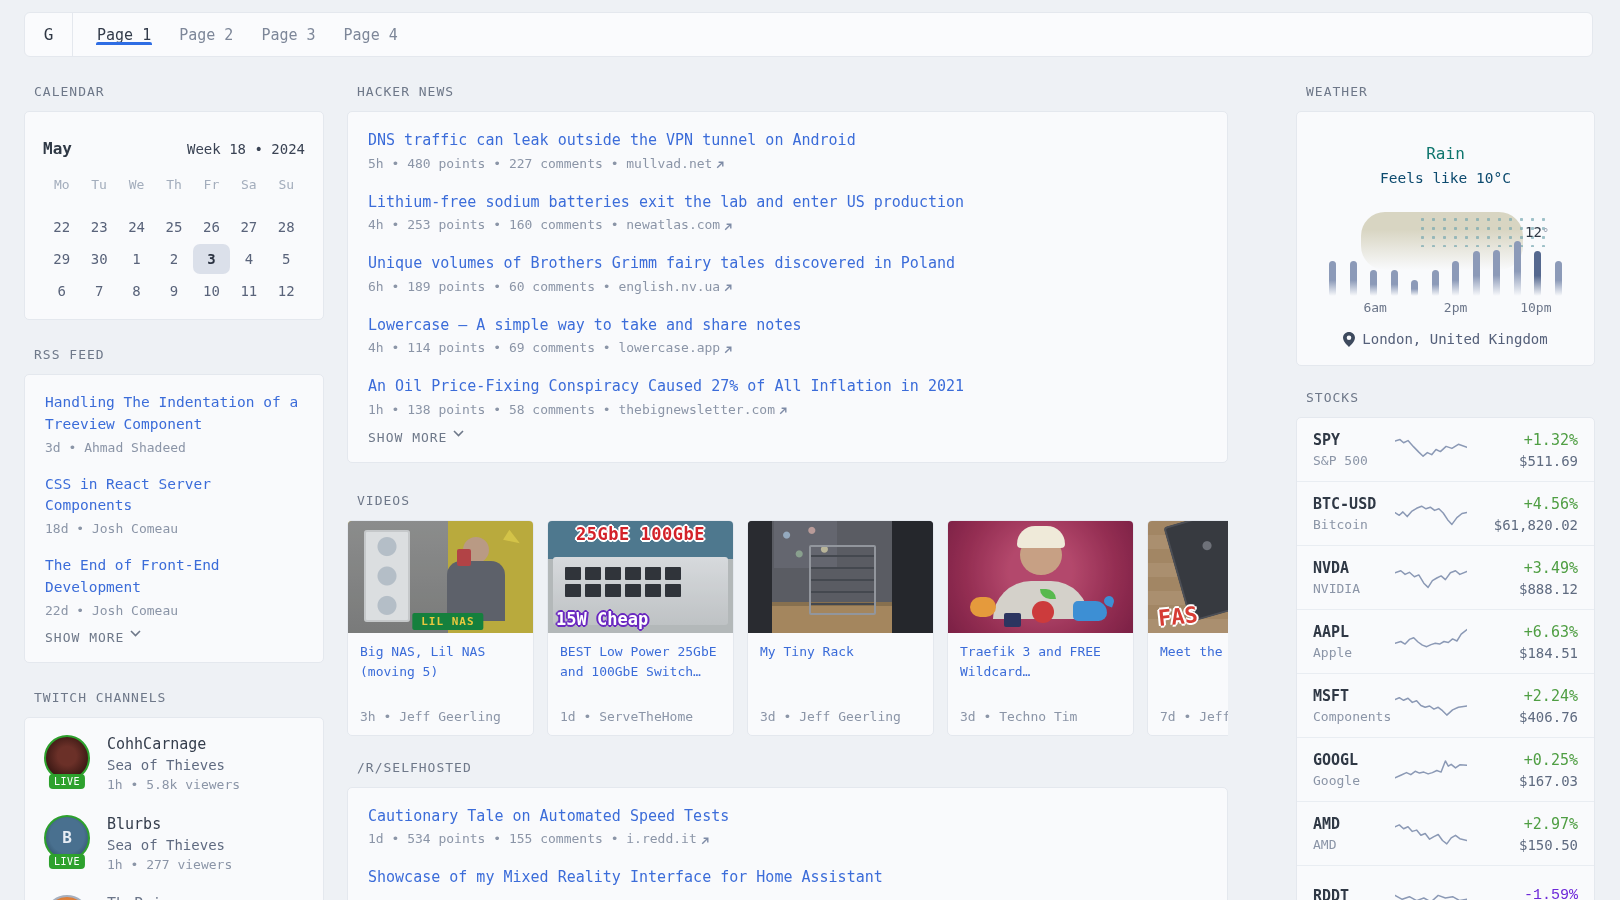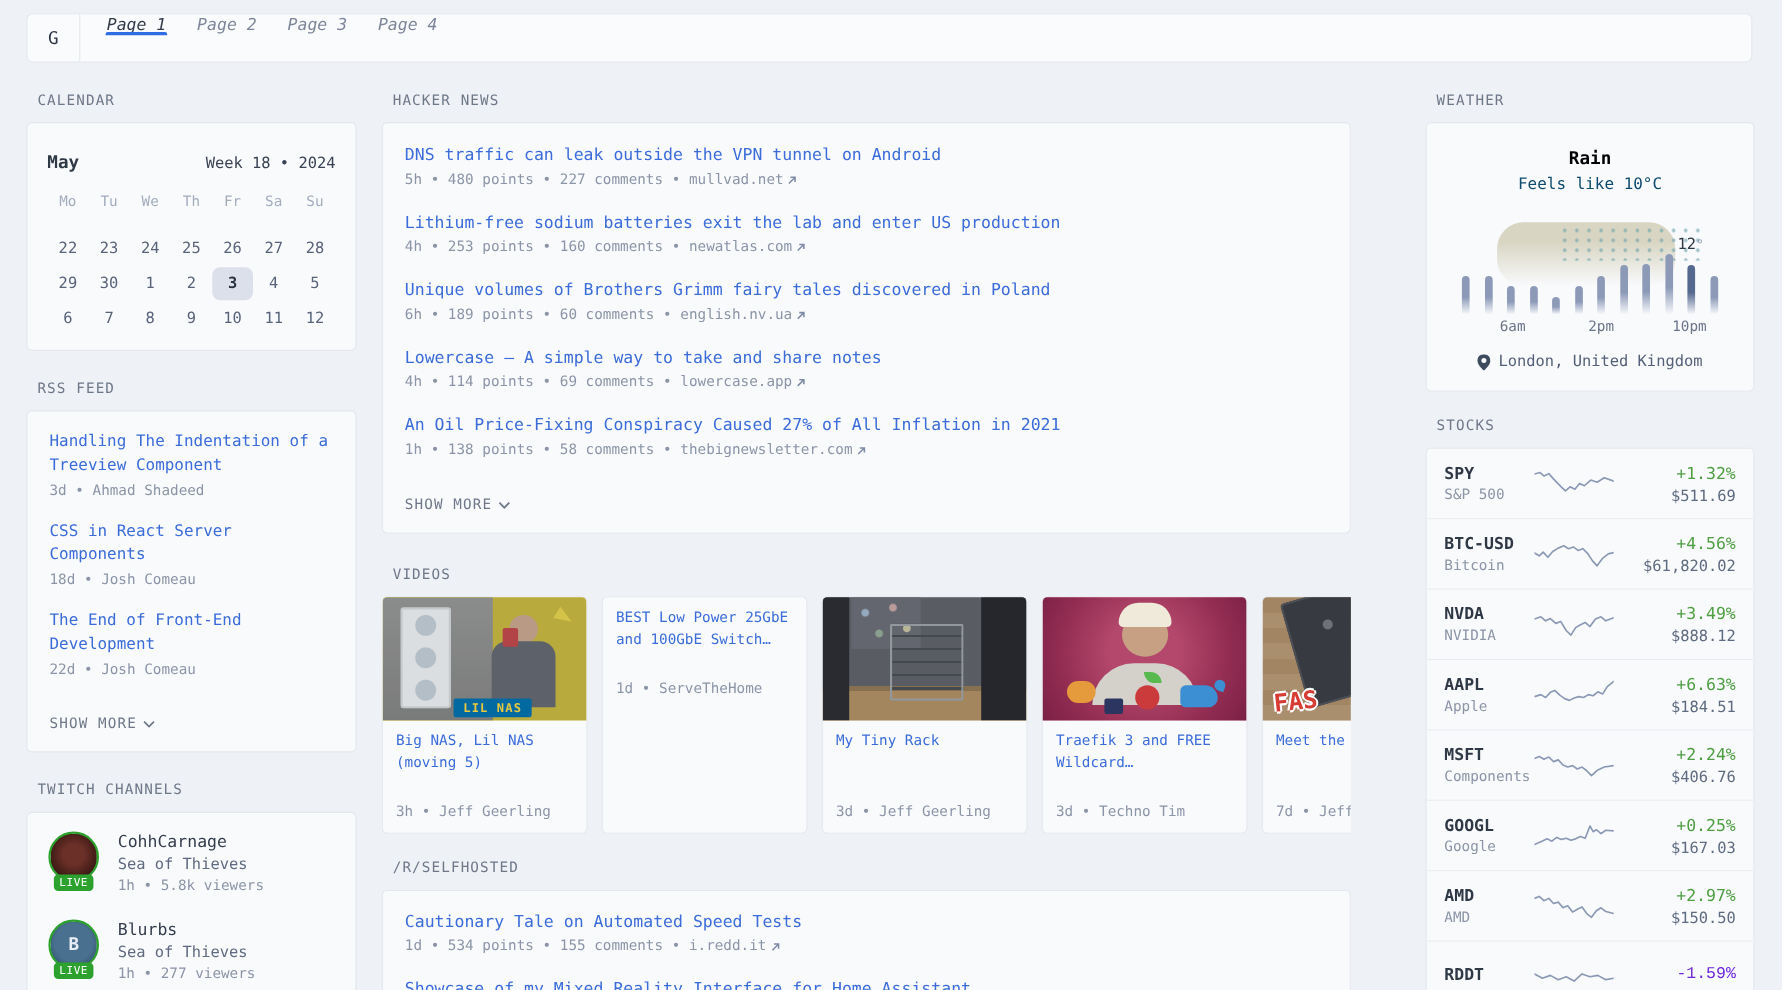--- a/index.html
+++ b/index.html
@@ -8,36 +8,36 @@
     background:#eef1f5;color:#2f3845;
     font-family:"DejaVu Sans Mono","Liberation Mono",monospace;
     -webkit-font-smoothing:antialiased;
   }
   
   .header{position:absolute;top:12px;left:24px;width:1569px;height:45px;
     background:#fafbfd;border:1px solid #e4e8ee;border-radius:6px;
     display:flex;align-items:stretch;box-sizing:border-box;}
   .logo{width:47px;display:flex;align-items:center;justify-content:center;
     border-right:1px solid #e4e8ee;font-size:16px;color:#2f3845;}
-  .tabs{display:flex;align-items:flex-start;padding-left:10px;font-style:italic;}
+  .tabs{display:flex;align-items:center;padding-left:10px;}
   .tab{position:relative;display:flex;align-items:center;padding:0 14px;
     font-size:15px;color:#7d8799;cursor:pointer;}
   .tab.active{color:#323b4a;}
   .tab.active::after{content:"";position:absolute;left:13px;right:13px;bottom:-1px;
     height:3px;background:#2e6de4;border-radius:2px 2px 0 0;}
   
   .col{position:absolute;top:84px;}
   .col-left{left:24px;width:300px;}
   .col-mid{left:347px;width:881px;}
   .col-right{left:1296px;width:299px;}
   .widget{margin-bottom:27px;}
   .widget-title{font-size:13px;letter-spacing:1px;color:#6e7889;margin:0 0 12px 10px;}
   .card{background:#f9fafc;border:1px solid #e4e8ee;border-radius:5px;box-sizing:border-box;}
-  .show-more{margin-top:34px;font-size:13px;letter-spacing:1px;color:#6e7889;
-    display:flex;align-items:center;gap:6px;cursor:pointer;}
+  .show-more{margin-top:12px;font-size:13px;letter-spacing:1px;color:#6e7889;
+    display:flex;gap:6px;cursor:pointer;}
   .link{color:#3b6cd9;cursor:pointer;}
   .meta{color:#8b95a7;font-size:13px;}
   .ext-arrow{color:#7e8ba6;display:inline-block;vertical-align:-1px;margin-left:3px;}
   
   .cal-card{padding:15px 18px 13px;}
   .cal-head{display:flex;justify-content:space-between;align-items:baseline;}
   .cal-month{font-size:16px;font-weight:bold;color:#2f3845;}
   .cal-week{font-size:14px;color:#3a4354;margin-top:14px;}
   .cal-grid{display:grid;grid-template-columns:repeat(7,1fr);text-align:center;margin-top:15px;row-gap:2px;}
   .cal-dow{font-size:13px;color:#a3adbc;height:24px;line-height:24px;}
@@ -83,21 +83,21 @@
     border-radius:3px;box-shadow:inset 0 0 0 2px #d7d8d7;
     background-image:radial-gradient(circle at 50% 18%,#c3ccd3 0 9px,transparent 10px),
       radial-gradient(circle at 50% 50%,#c3ccd3 0 9px,transparent 10px),
       radial-gradient(circle at 50% 82%,#c3ccd3 0 9px,transparent 10px);}
   .t1-head{position:absolute;right:44px;top:16px;width:26px;height:26px;border-radius:50%;background:#c9a184;}
   .t1-body{position:absolute;right:28px;top:40px;width:58px;height:60px;border-radius:14px 14px 0 0;background:#5b5e65;}
   .t1-mug{position:absolute;right:62px;top:28px;width:14px;height:17px;background:#c03a3a;border-radius:2px;}
   .t1-arrow{position:absolute;right:12px;top:12px;width:0;height:0;
     border-left:16px solid #e8d23c;border-top:6px solid transparent;border-bottom:6px solid transparent;
     transform:rotate(32deg);}
-  .t1-banner{position:absolute;left:54%;transform:translateX(-50%);bottom:3px;background:#0369a1;
+  .t1-banner{position:absolute;left:54%;transform:translateX(-50%);bottom:3px;background:#15803d;
     color:#e9c83e;font-size:11px;font-weight:bold;letter-spacing:1px;padding:2px 9px;
     border-radius:2px;white-space:nowrap;z-index:2;}
   .t2{background:linear-gradient(#49798f 0 34%,#c2c5c3 34%);}
   .t2-panel{position:absolute;left:5px;right:5px;top:36px;bottom:8px;border-radius:3px;
     background:linear-gradient(#eceded,#cfd1d0);}
   .t2-ports{position:absolute;left:12px;top:10px;display:grid;grid-template-columns:repeat(6,16px);gap:4px;}
   .t2-port{width:16px;height:13px;background:#26282c;border-radius:1px;}
   .t2-title{position:absolute;top:3px;left:0;right:0;text-align:center;font-size:17px;font-weight:bold;
     color:#d3222a;letter-spacing:.5px;white-space:nowrap;z-index:2;
     text-shadow:-2px 0 #fff,2px 0 #fff,0 -2px #fff,0 2px #fff,-1px -1px #fff,1px 1px #fff,1px -1px #fff,-1px 1px #fff;}
@@ -133,21 +133,21 @@
     background:#2e2f33;transform:rotate(-16deg);box-shadow:inset 0 0 0 2px #47484d;
     background-image:radial-gradient(circle at 25% 30%,#6f7177 0 4px,transparent 5px),
       radial-gradient(circle at 45% 55%,#6f7177 0 4px,transparent 5px),
       radial-gradient(circle at 65% 35%,#c5c7cb 0 5px,transparent 6px),
       radial-gradient(circle at 80% 70%,#6f7177 0 4px,transparent 5px);}
   .t5-text{position:absolute;left:10px;bottom:4px;font-size:22px;font-weight:bold;color:#d63c34;
     transform:rotate(-6deg);z-index:2;
     text-shadow:-2px 0 #fff,2px 0 #fff,0 -2px #fff,0 2px #fff,-1px -1px #fff,1px 1px #fff;}
   
   .weather-card{padding:16px 16px 18px;text-align:center;}
-  .w-cond{font-size:16px;font-weight:bold;color:#000000;margin-top:6px;}
+  .w-cond{font-size:16px;font-weight:normal;color:#0f766e;margin-top:16px;}
   .w-feels{font-size:14.5px;color:#0c4a6e;margin-top:7px;}
   .w-chart{position:relative;height:84px;margin:26px 12px 0;}
   .w-blob{position:absolute;left:15%;width:67%;top:0;height:58px;border-radius:24px;
     background:linear-gradient(#d8d5c2 30%,rgba(216,213,194,0));}
   .w-dots{position:absolute;left:38%;width:56%;top:3px;height:32px;opacity:.65;
     background-image:radial-gradient(circle,#6fa3ad 0 1.3px,transparent 2px);
     background-size:11px 9px;}
   .w-bars{position:absolute;left:4px;right:4px;bottom:0;height:64px;
     display:flex;justify-content:space-between;align-items:flex-end;}
   .wbar{width:7px;border-radius:4px 4px 3px 3px;
@@ -350,20 +350,40 @@
           <div class="t1-arrow"></div>
           <div class="t1-banner">LIL NAS</div>
         </div>
         <div class="video-body">
           <div class="video-title link">Big NAS, Lil NAS (moving 5)</div>
           <div class="video-meta meta">3h • Jeff Geerling</div>
         </div>
       </div>
 
       <div class="video-card">
+        <div class="thumb t2">
+          <div class="t2-panel">
+            <div class="t2-ports">
+              <div class="t2-port"></div>
+                <div class="t2-port"></div>
+                <div class="t2-port"></div>
+                <div class="t2-port"></div>
+                <div class="t2-port"></div>
+                <div class="t2-port"></div>
+              <div class="t2-port"></div>
+                <div class="t2-port"></div>
+                <div class="t2-port"></div>
+                <div class="t2-port"></div>
+                <div class="t2-port"></div>
+                <div class="t2-port"></div>
+            </div>
+          </div>
+          <div class="t2-title">25GbE 100GbE</div>
+          <div class="t2-sub">15W Cheap</div>
+        </div>
         <div class="video-body">
           <div class="video-title link">BEST Low Power 25GbE and 100GbE Switch…</div>
           <div class="video-meta meta">1d • ServeTheHome</div>
         </div>
       </div>
 
       <div class="video-card">
         <div class="thumb t3">
           <div class="t3-posters"></div>
           <div class="t3-pillar-l"></div>

